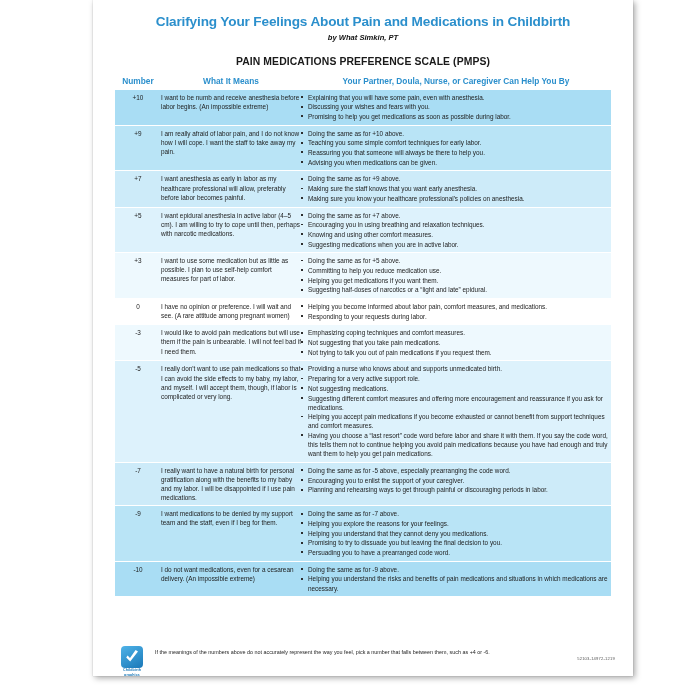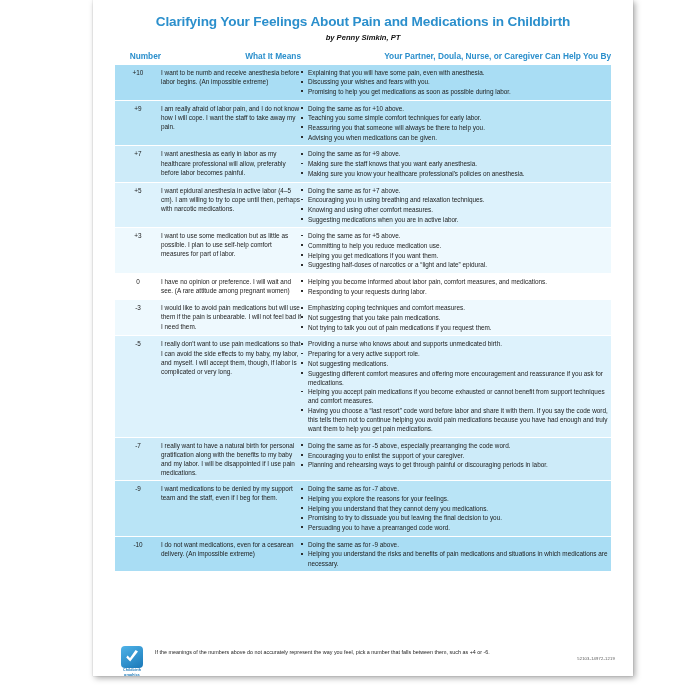--- a/index.html
+++ b/index.html
@@ -58,21 +58,21 @@
     margin-top: 9px;
     width: 100%;
     border-collapse: collapse;
     table-layout: fixed;
   }
 
   table.pmps th {
     color: #2b8fcc;
     font-weight: bold;
     font-size: 8.3px;
-    text-align: right;
+    text-align: center;
     padding: 0 0 4px 0;
     vertical-align: bottom;
   }
 
   th.c-num { width: 46px; text-align: center; padding-left: 0; }
   th.c-mean { width: 140px; padding-left: 6px; margin-top: 24px; }
   th.c-help { padding-left: 10px; }
 
   table.pmps td {
     vertical-align: top;
@@ -162,21 +162,22 @@
     letter-spacing: 0.2px;
   }
 </style>
 </head>
 <body>
 
 <div id="sheet">
   <div class="inner">
 
     <div class="doc-title">Clarifying Your Feelings About Pain and Medications in Childbirth</div>
-    <div class="doc-byline">by Penny Simkin, PT</div>
+    <div class="doc-byline">by What Simkin, PT</div>
+    <div class="scale-title">PAIN MEDICATIONS PREFERENCE SCALE (PMPS)</div>
 
     <table class="pmps">
       <thead>
         <tr>
           <th class="c-num">Number</th>
           <th class="c-mean">What It Means</th>
           <th class="c-help">Your Partner, Doula, Nurse, or Caregiver Can Help You By</th>
         </tr>
       </thead>
       <tbody id="pmps-body">

